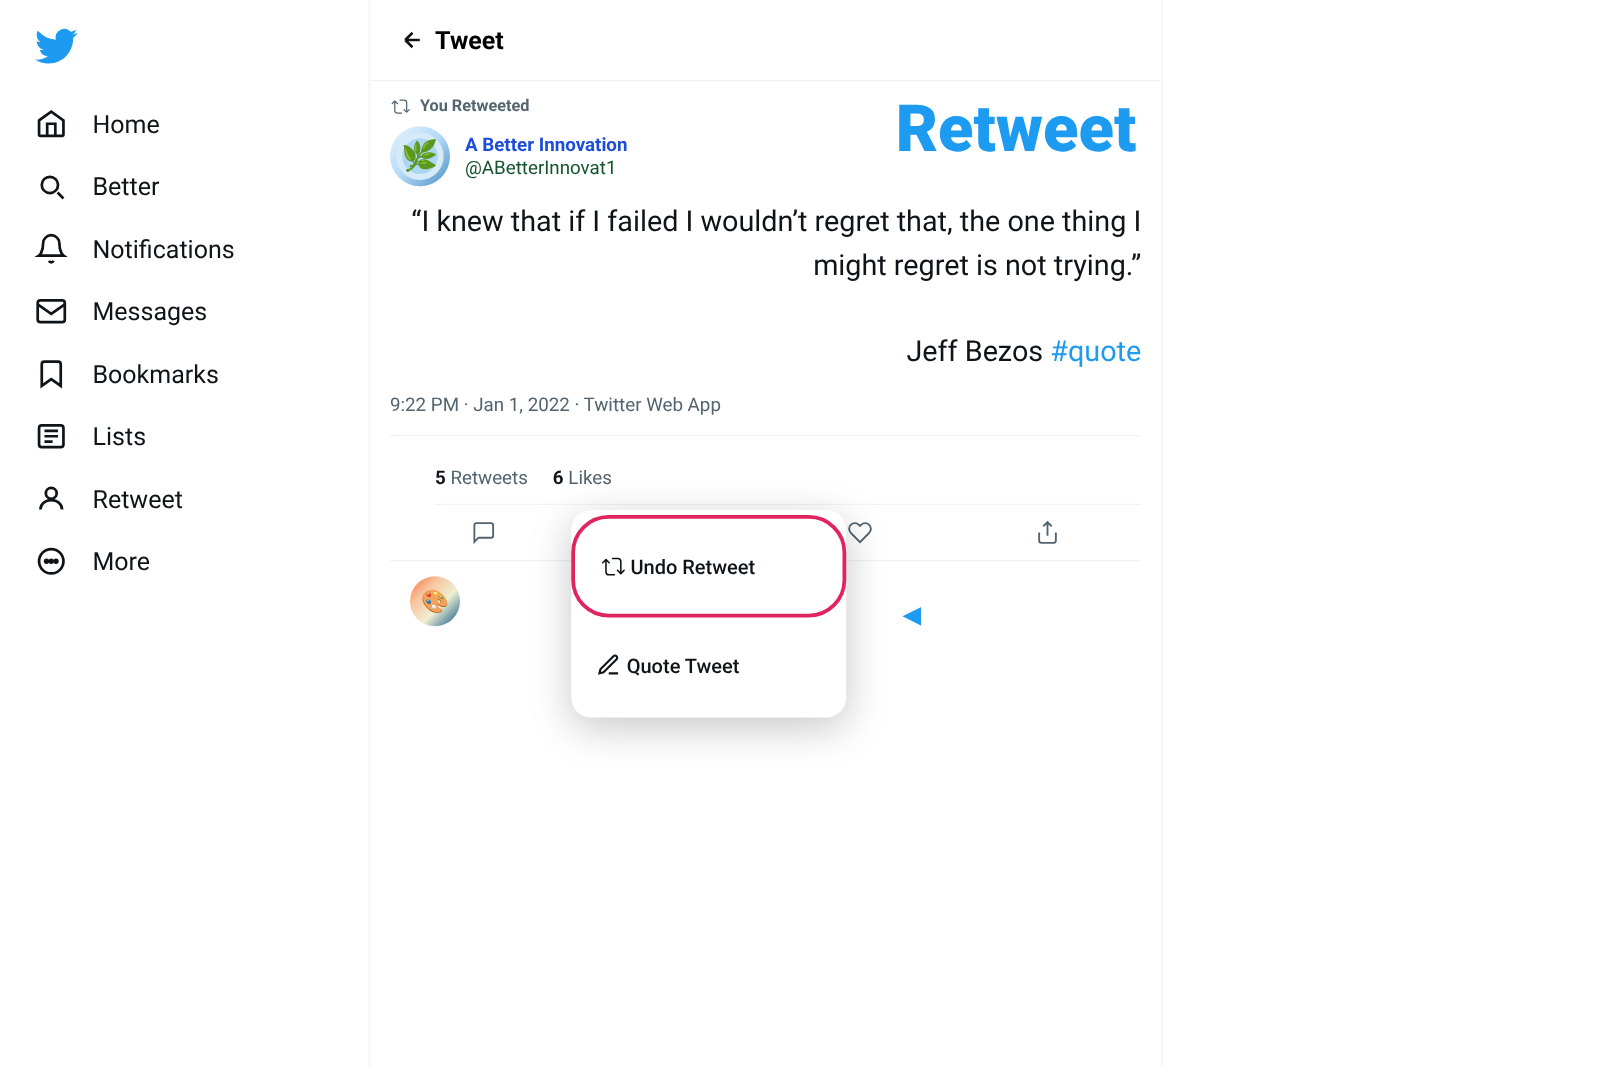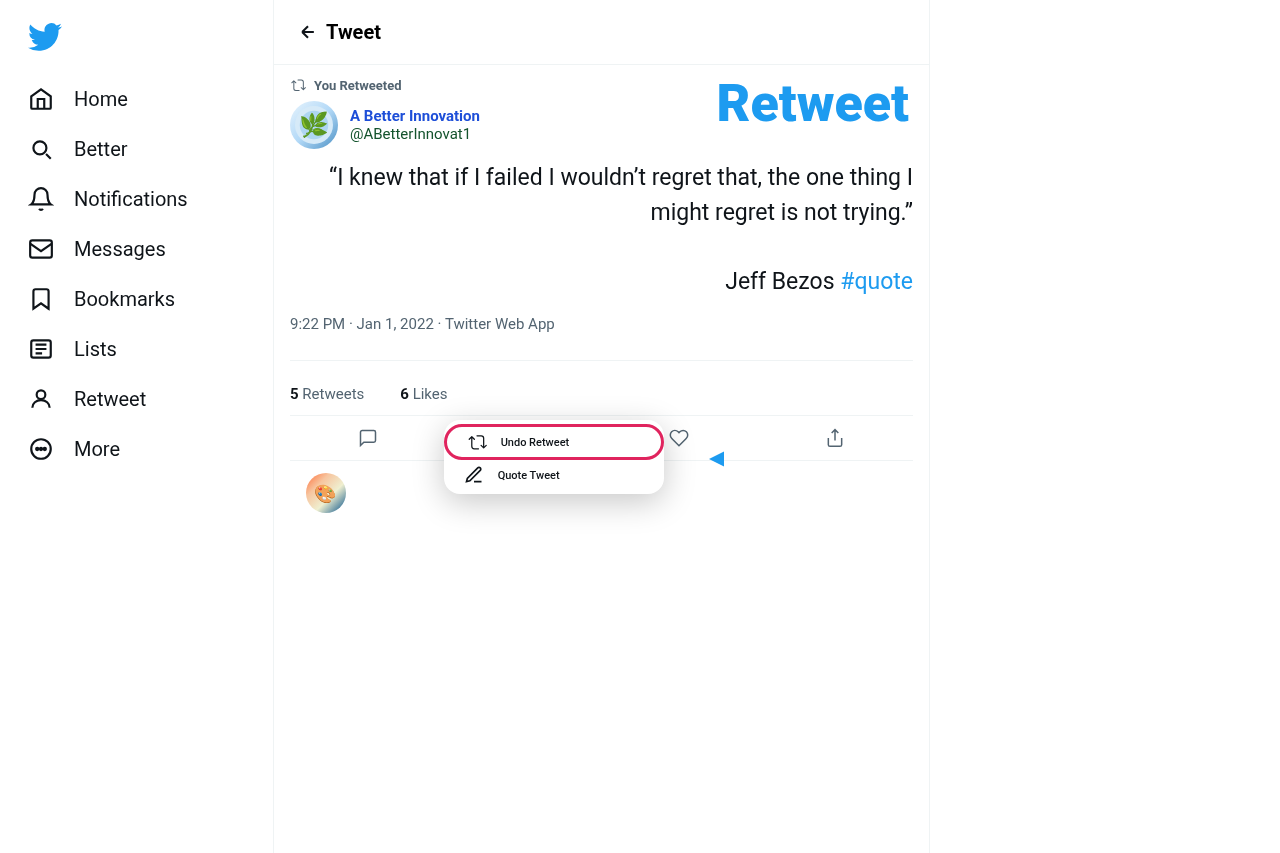--- a/index.html
+++ b/index.html
@@ -7,21 +7,21 @@
       font-family: -apple-system, BlinkMacSystemFont, "Segoe UI", Roboto, Helvetica, Arial, sans-serif;
       background: #fff;
       display: flex;
       height: 853px;
       width: 1280px;
       overflow: hidden;
     }
 
     
     .sidebar {
-      width: 274px;
+      width: 296px;
       padding: 8px 12px;
       display: flex;
       flex-direction: column;
       border-right: 1px solid #eff3f4;
       flex-shrink: 0;
     }
     .sidebar-logo {
       padding: 12px 16px;
       margin-bottom: 4px;
     }
@@ -166,30 +166,31 @@
     }
     .tweet-text .hashtag {
       color: #1d9bf0;
       margin-top: 24px;
     }
 
     .tweet-time {
       font-size: 15px;
       color: #536471;
       margin-bottom: 12px;
-      padding-bottom: 27px;
+      padding-bottom: 15px;
       border-bottom: 1px solid #eff3f4;
     }
 
     .tweet-stats {
       display: flex;
-      gap: 36px;
+      gap: 20px;
       padding: 12px 0;
       border-bottom: 1px solid #eff3f4;
       font-size: 15px;
+      margin-left: 36px;
     }
     .stat-item strong {
       font-weight: 700;
       color: #0f1419;
     }
     .stat-item span {
       color: #536471;
     }
 
     
@@ -222,24 +223,24 @@
       background: #fff;
       border-radius: 16px;
       box-shadow: 0 8px 32px rgba(0,0,0,0.22);
       z-index: 100;
       min-width: 220px;
       padding: 4px 0;
     }
     .dropdown-item {
       display: flex;
       align-items: center;
-      gap: 14px;
-      padding: 5px 20px;
+      gap: 4px;
+      padding: 28px 20px;
       cursor: pointer;
-      font-size: 11px;
+      font-size: 16px;
       font-weight: 500;
       color: #0f1419;
     }
     .dropdown-item svg { width: 20px; height: 20px; }
 
     
     .undo-retweet-highlight {
       border: 3px solid #e0245e;
       border-radius: 30px;
     }

